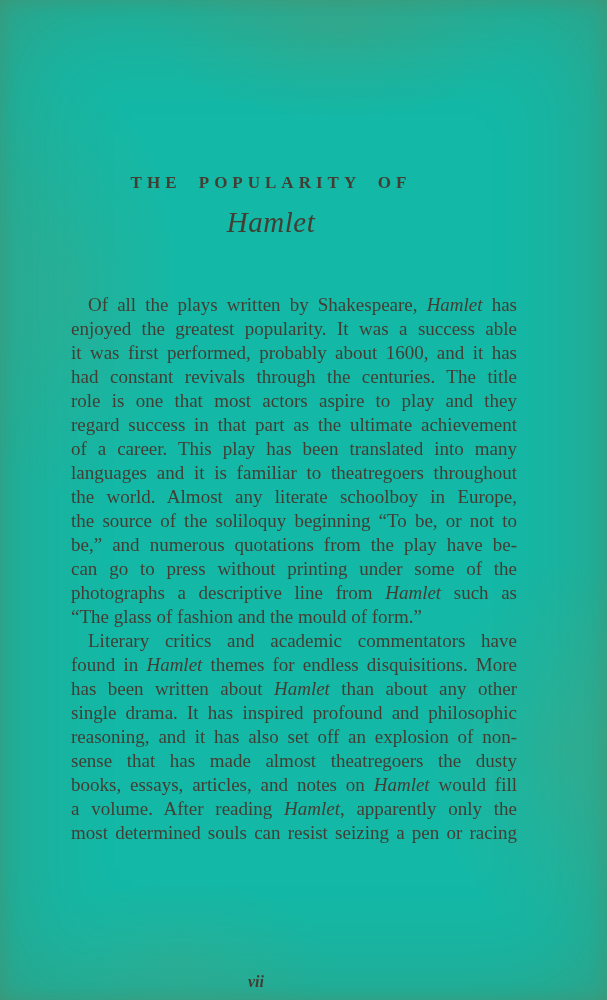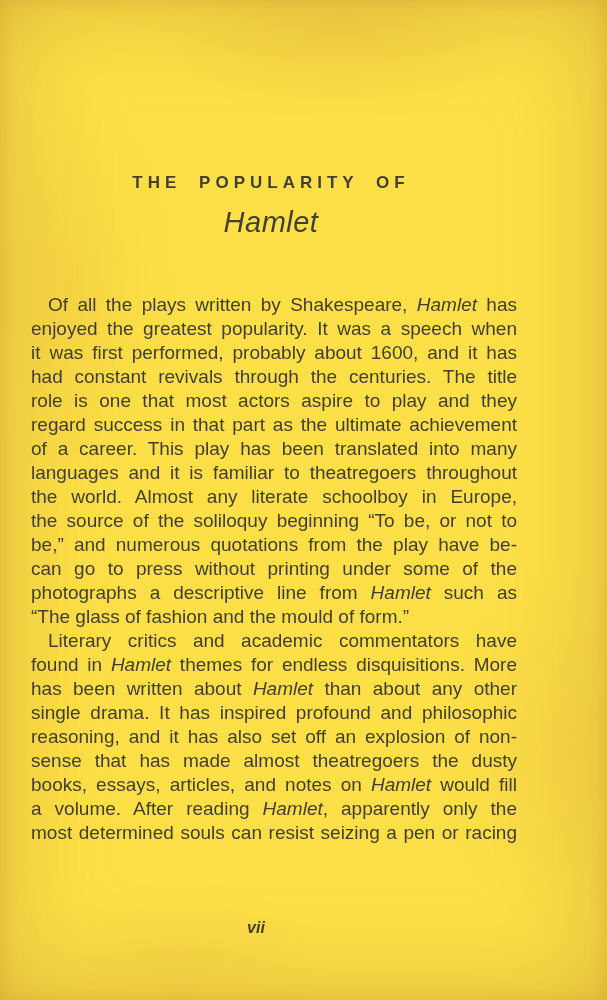--- a/index.html
+++ b/index.html
@@ -1,25 +1,25 @@
 <!DOCTYPE html>
 <html style="--ink: #433e34; --paper: #eebc85;"><head>
 <meta charset="utf-8">
 <style>
   html,body{margin:0;padding:0;background:#555;}
   .scan{
     position:relative;
     width:607px;height:1000px;
     margin:0 auto;
     overflow:hidden;
-    font-family:Liberation Sans, sans-serif;
+    font-family:Liberation Serif, serif;
     background:
       radial-gradient(ellipse 70% 50% at 52% 46%, rgba(255,238,205,0.30), rgba(255,238,205,0) 70%),
       linear-gradient(180deg,#dda express 0,#dda266 0%, #eab77c 5%, #f0c28c 28%, #f2c794 55%, #eec088 82%, #e9b57b 100%);
-    background-color:#fde047;
+    background-color:#14b8a6;
     box-shadow:inset 0 0 110px rgba(145,86,28,0.28), inset 0 0 18px rgba(145,86,28,0.18);
   }
   .stain{position:absolute;border-radius:50%;pointer-events:none;}
   .stain.s1{left:-40px;top:80px;width:220px;height:420px;background:radial-gradient(closest-side,rgba(190,125,50,0.10),rgba(190,125,50,0));}
   .stain.s2{left:430px;top:560px;width:260px;height:380px;background:radial-gradient(closest-side,rgba(200,135,55,0.10),rgba(200,135,55,0));}
   .stain.s3{left:150px;top:-60px;width:380px;height:180px;background:radial-gradient(closest-side,rgba(180,115,45,0.12),rgba(180,115,45,0));}
   .stain.s4{left:30px;top:880px;width:300px;height:160px;background:radial-gradient(closest-side,rgba(195,130,55,0.08),rgba(195,130,55,0));}
 
   .heading{
     position:absolute;left:15px;top:173px;width:512px;
@@ -34,26 +34,26 @@
     font-style:italic;
     font-size:29px;
     letter-spacing:0.5px;
     color:var(--ink);
   }
   .bodyblock{
     position:absolute;left:31px;top:293px;width:486px;
     font-size:19px;line-height:24px;
     color:var(--ink);
   }
-  .line{white-space:normal;}
+  .line{white-space:normal;margin-left:40px;}
   .line.just{text-align:justify;text-align-last:justify;}
   .line.nojust{text-align:right;text-align-last:left;}
   .line.indent{text-indent:17px;}
   .pagenum{
-    position:absolute;left:0;top:919px;width:512px;
+    position:absolute;left:0;top:973px;width:512px;
     text-align:center;
     font-style:italic;font-weight:bold;
     font-size:16px;
     color:var(--ink);
   }
 </style>
 </head>
 <body>
 
 <div class="scan">
@@ -61,21 +61,21 @@
   <div class="stain s2"></div>
   <div class="stain s3"></div>
   <div class="stain s4"></div>
 
   <div class="heading">THE POPULARITY OF</div>
   <div class="booktitle">Hamlet</div>
 
   <div class="bodyblock">
       <div>
         <div class="line just indent">Of all the plays written by Shakespeare, <i>Hamlet</i> has</div>
-        <div class="line just">enjoyed the greatest popularity. It was a speech when</div>
+        <div class="line just">enjoyed the greatest popularity. It was a success able</div>
         <div class="line just">it was first performed, probably about 1600, and it has</div>
         <div class="line just">had constant revivals through the centuries. The title</div>
         <div class="line just">role is one that most actors aspire to play and they</div>
         <div class="line just">regard success in that part as the ultimate achievement</div>
         <div class="line just">of a career. This play has been translated into many</div>
         <div class="line just">languages and it is familiar to theatregoers throughout</div>
         <div class="line just">the world. Almost any literate schoolboy in Europe,</div>
         <div class="line just">the source of the soliloquy beginning “To be, or not to</div>
         <div class="line just">be,” and numerous quotations from the play have be-</div>
         <div class="line just">can go to press without printing under some of the</div>

